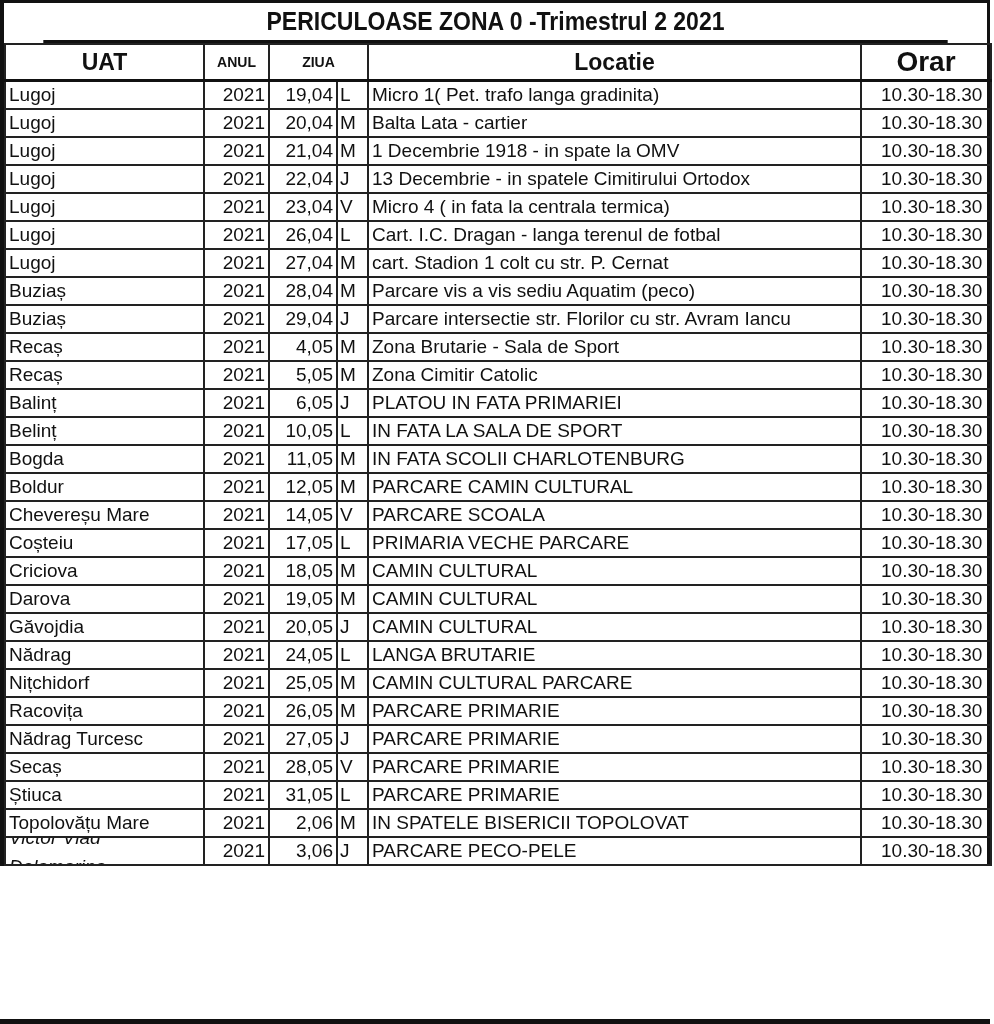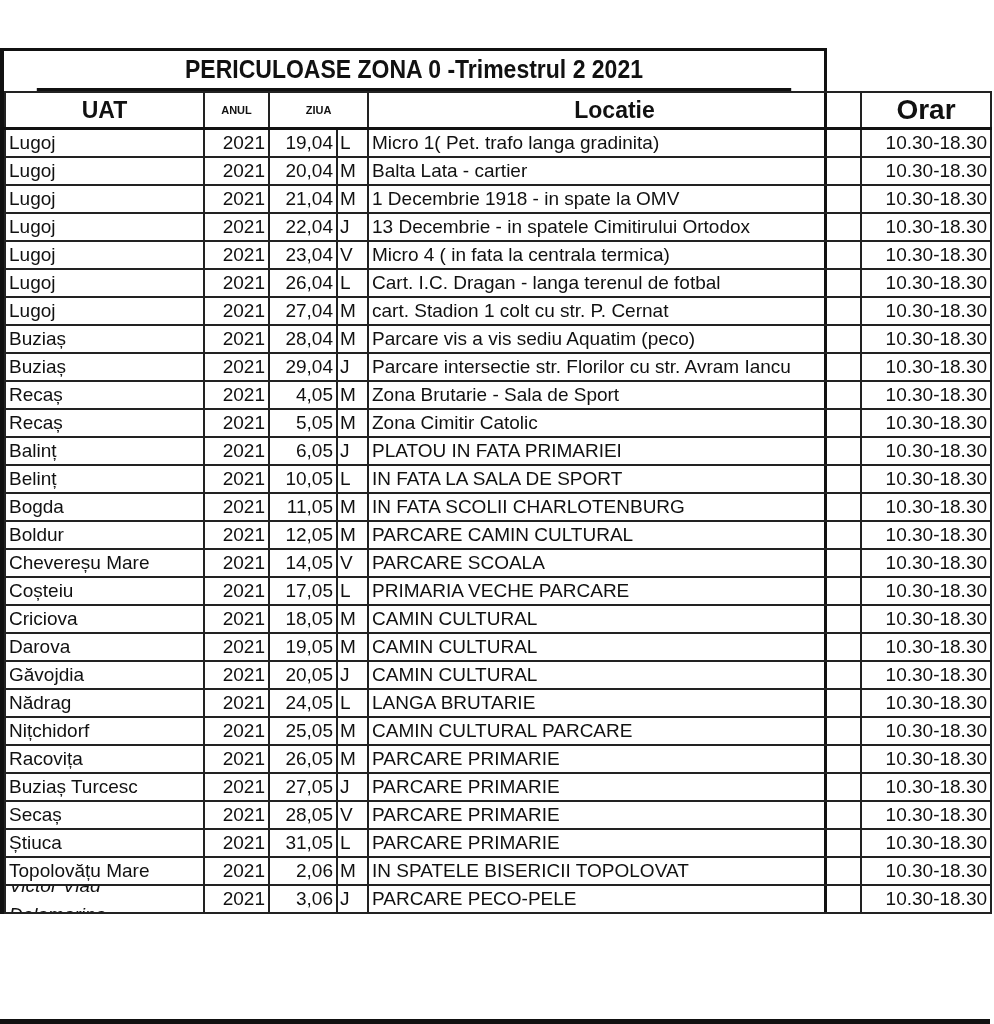--- a/index.html
+++ b/index.html
@@ -1,27 +1,27 @@
 <!DOCTYPE html>
 <html><head>
 <meta charset="utf-8">
 <style>
   html, body { margin: 0; padding: 0; background: #fff; }
   body { width: 994px; height: 1024px; overflow: hidden; position: relative; font-family: "Liberation Sans", "DejaVu Sans", sans-serif; color: #111; }
-  .sheet { position: absolute; left: 0; top: 0; width: 827px; border-left: 4px solid #111; border-right: 3px solid #111; border-top: 3px solid #111; box-sizing: border-box; margin-top: 48px; }
+  .sheet { position: absolute; left: 0; top: 0; width: 990px; border-left: 4px solid #111; border-right: 3px solid #111; border-top: 3px solid #111; box-sizing: border-box; }
   .title { height: 37px; border-bottom: 3px solid #111; display: flex; align-items: center; justify-content: center; font-weight: bold; font-size: 25px; letter-spacing: 0px; transform: scaleX(0.92); }
   table { border-collapse: collapse; width: 986px; table-layout: fixed; }
   td, th { border: 2px solid #222; padding: 0 3px; height: 26px; white-space: nowrap; overflow: hidden; font-size: 19px; font-weight: normal; }
   th { height: 34px; border-bottom: 3px solid #111; }
   th.uat, th.loc { text-align: center; font-weight: bold; font-size: 23px; }
-  th.anul, th.ziua { font-weight: bold; font-size: 11px; text-align: center; }
+  th.anul, th.ziua { font-weight: bold; font-size: 14px; text-align: center; }
   th.orar { font-weight: bold; font-size: 28px; text-align: center; }
   td.anul, td.zi { text-align: right; }
   td.wd { padding-left: 2px; }
-  td.orar { text-align: right; padding-left: 13px; }
+  td.orar { text-align: left; padding-left: 19px; }
   td.uat { text-align: left; }
   .uat-two { position: relative; font-style: italic; }
   .uat-two span { display: block; line-height: 26px; }
   .uat-two .l1 { position: absolute; top: -13px; left: 3px; }
   .uat-two .l2 { position: absolute; top: 16px; left: 3px; }
   col.c-uat { width: 199px; }
   col.c-anul { width: 65px; }
   col.c-zi { width: 68px; }
   col.c-wd { width: 31px; }
   col.c-loc { width: 493px; }
@@ -230,21 +230,21 @@
         </tr>
         <tr>
           <td class="uat">Racovița</td>
           <td class="anul">2021</td>
           <td class="zi">26,05</td>
           <td class="wd">M</td>
           <td class="loc">PARCARE PRIMARIE</td>
           <td class="orar">10.30-18.30</td>
         </tr>
         <tr>
-          <td class="uat">Buziaș Turcesc</td>
+          <td class="uat">Nădrag Turcesc</td>
           <td class="anul">2021</td>
           <td class="zi">27,05</td>
           <td class="wd">J</td>
           <td class="loc">PARCARE PRIMARIE</td>
           <td class="orar">10.30-18.30</td>
         </tr>
         <tr>
           <td class="uat">Secaș</td>
           <td class="anul">2021</td>
           <td class="zi">28,05</td>

